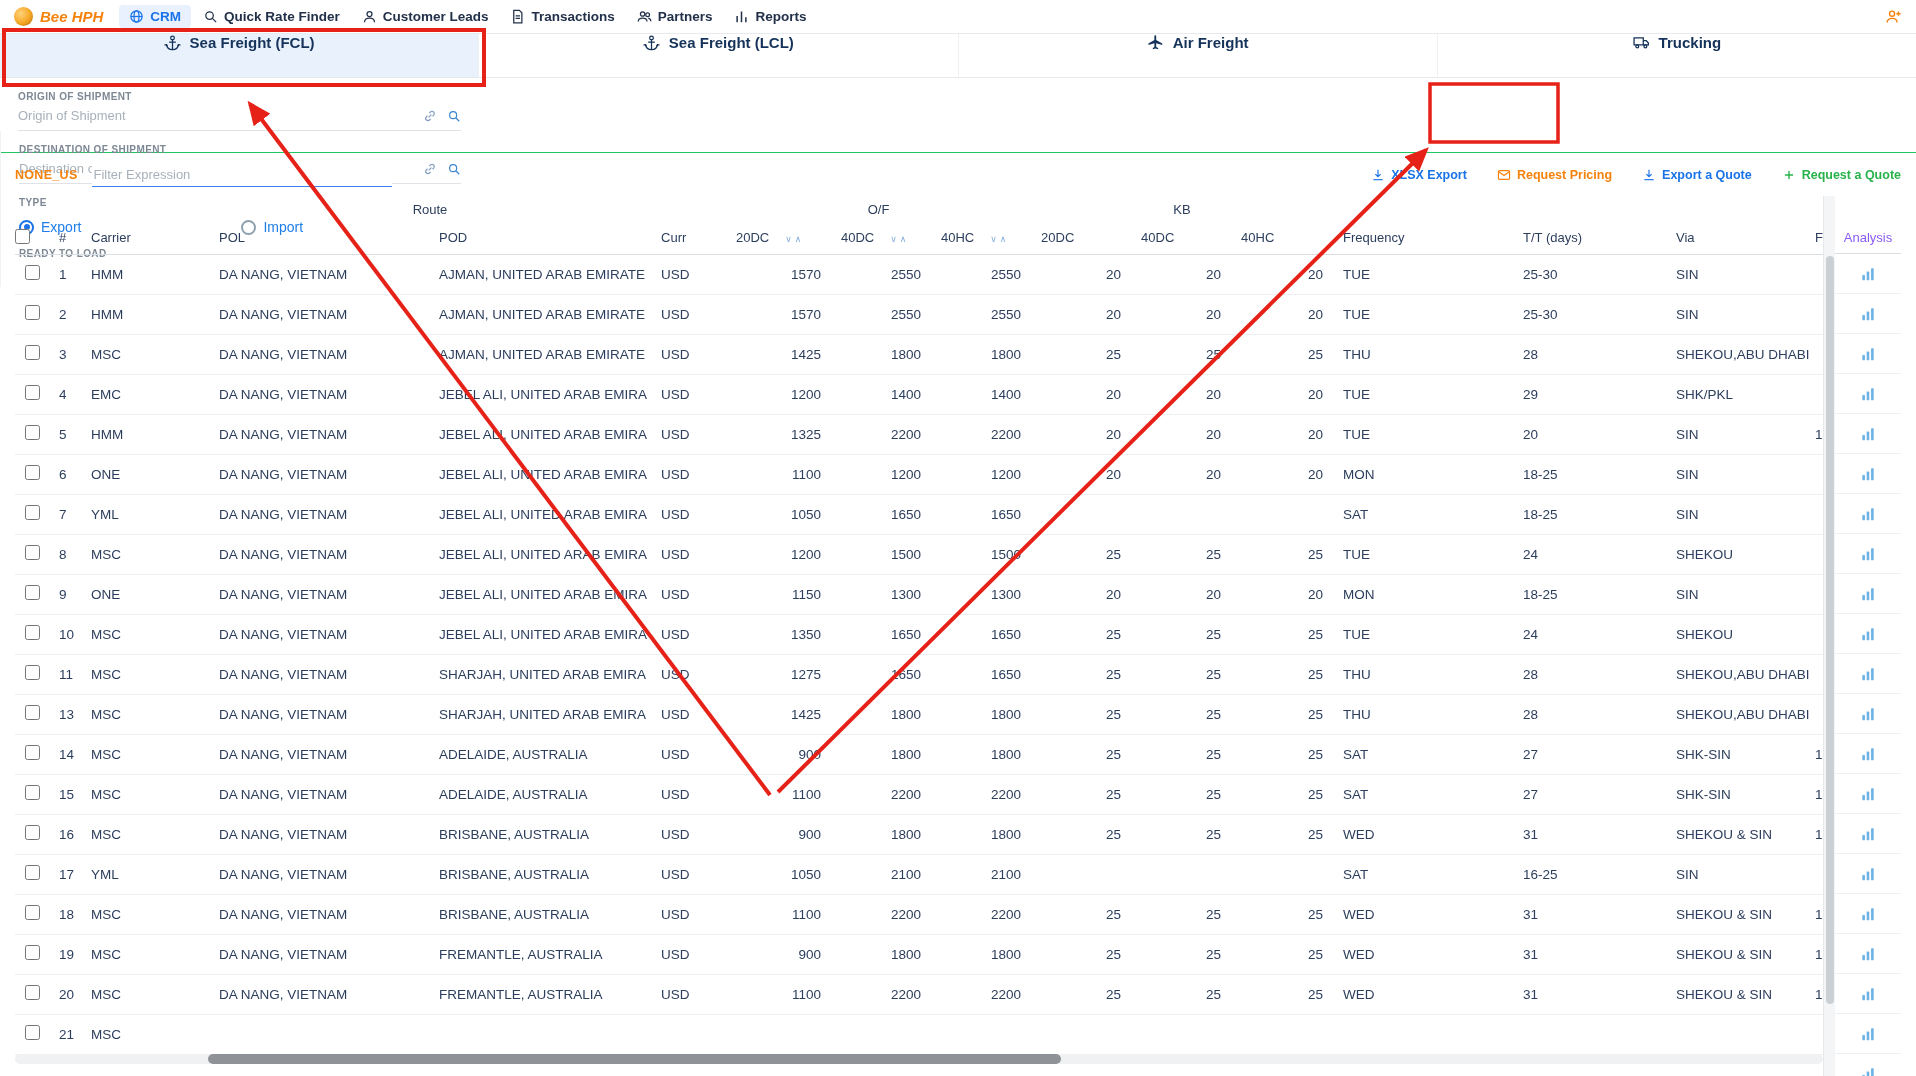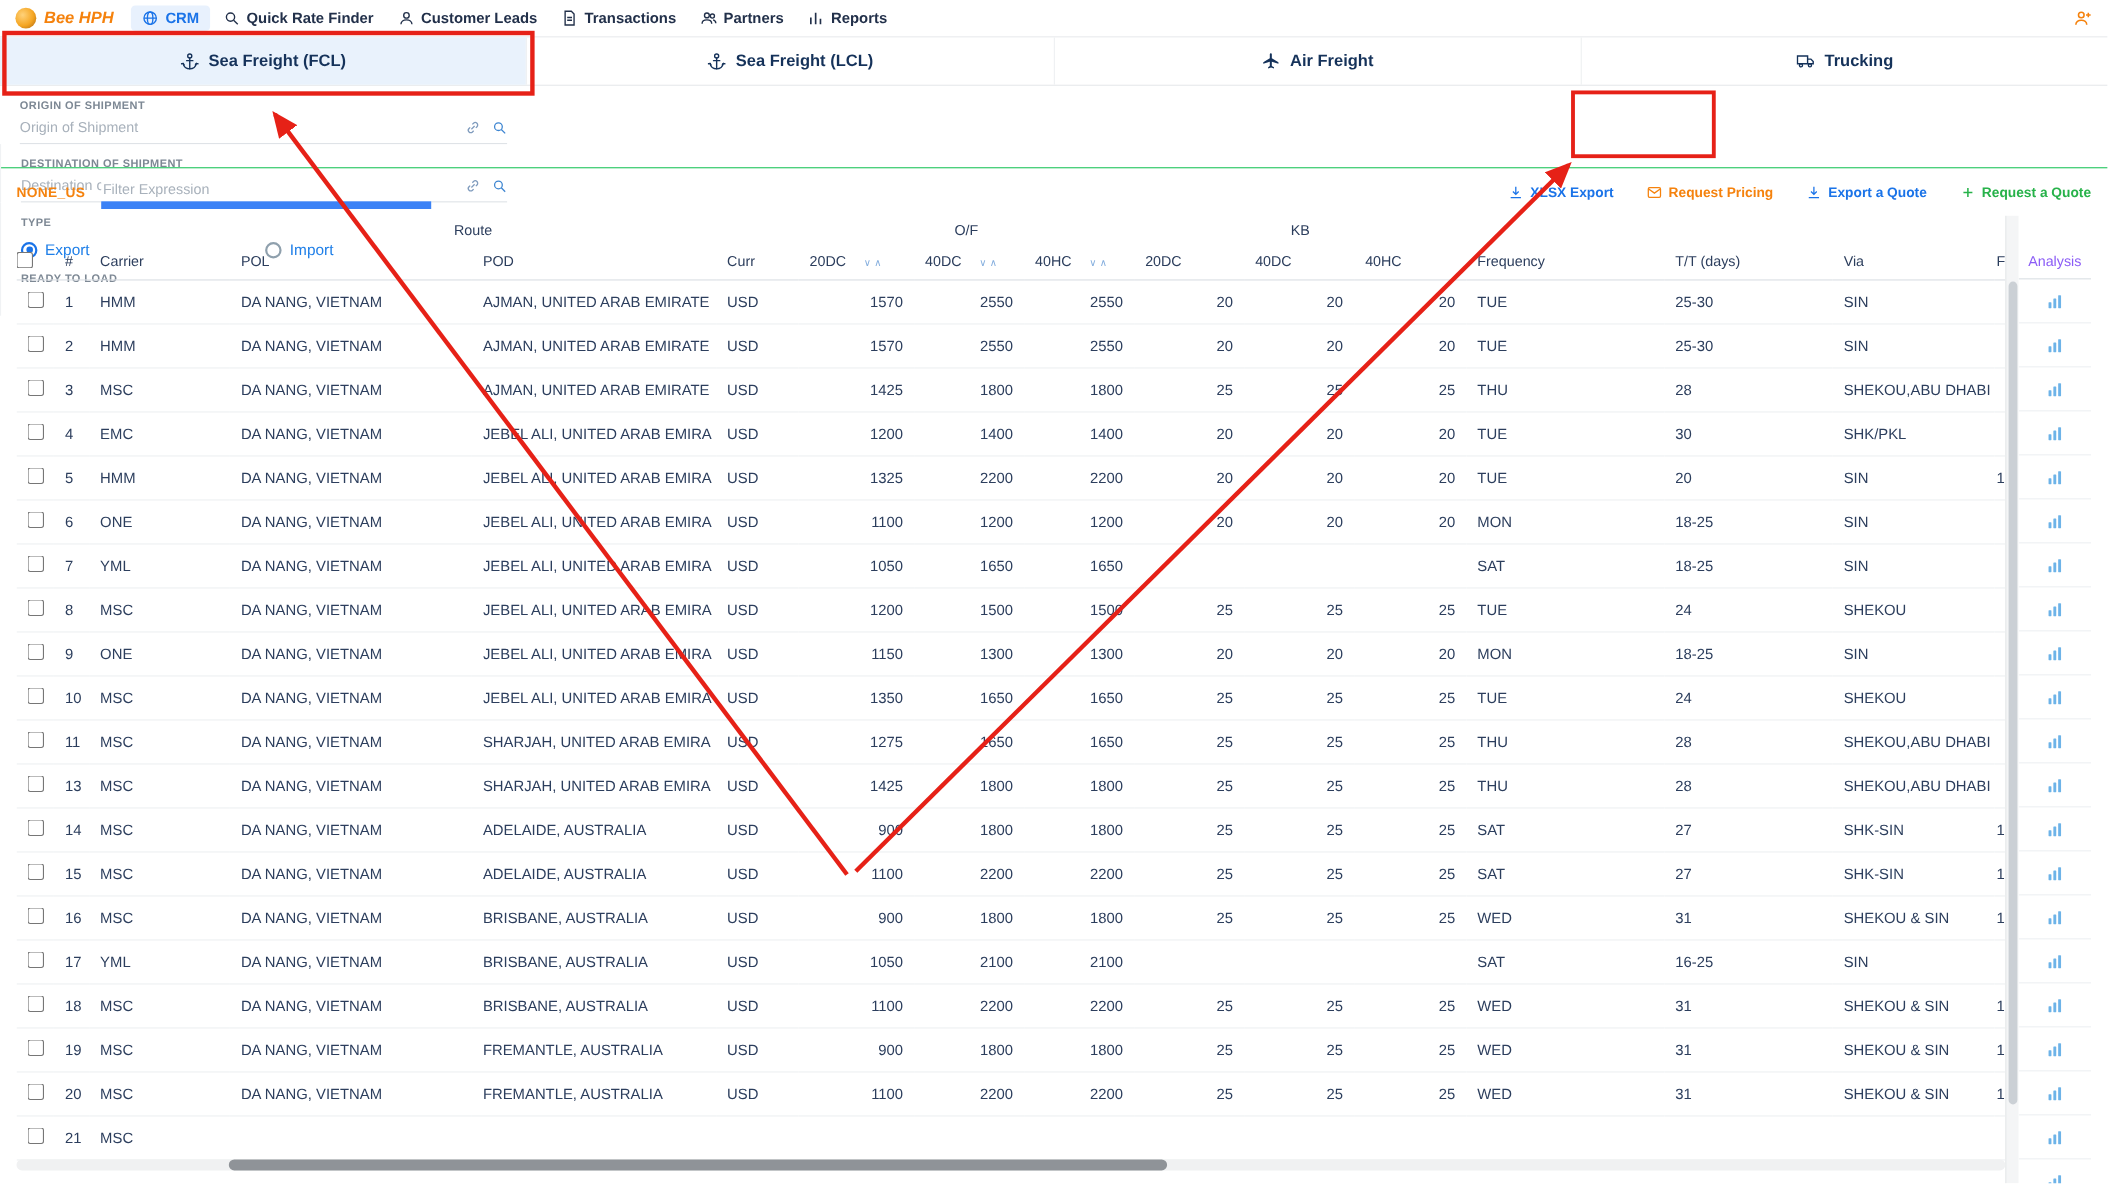--- a/index.html
+++ b/index.html
@@ -19,21 +19,21 @@
   .nav-item { display:flex; align-items:center; gap:6px; font-size:13.5px; font-weight:600;
     color:#22304a; padding:4px 10px; border-radius:4px; cursor:pointer; white-space:nowrap; }
   .nav-item .icn svg { width:15px; height:15px; }
   .nav-item.active { color:#1a73e8; background:#e8f1fd; }
   .nav-spacer { flex:1; }
   .user-plus { color:#f5820d; cursor:pointer; }
   .user-plus svg { width:17px; height:17px; }
 
   
   .tabs { display:flex; height:44px; border-bottom:1px solid #e6e9ec; }
-  .tab { flex:1; display:flex; align-items:center; justify-content:center; gap:9px;
+  .tab { flex:1; display:flex; justify-content:center; gap:9px;
     font-size:15px; font-weight:700; color:#15325a; cursor:pointer; border-left:1px solid #eef0f2; }
   .tab:first-child { border-left:none; }
   .tab.active { background:#e9f2fc; }
   .tab .icn svg { width:17px; height:17px; }
 
   
   .search-form { display:flex; height:75px; border-bottom:1px solid #22c55e;flex-direction:column; }
   .form-field { width:25%; padding:13px 18px 0; border-left:1px solid #f0f2f4; }
   .form-field:first-child { border-left:none; }
   .form-field .f-label { font-size:10px; font-weight:700; letter-spacing:.4px; color:#7d8894; display:block; }
@@ -45,21 +45,21 @@
   .input-row .icn svg { width:14px; height:14px; }
   .radio-row { display:flex; align-items:center; gap:160px; margin-top:11px; }
   .radio { display:flex; align-items:center; gap:7px; font-size:14px; color:#1f7fe8; cursor:pointer; }
   .radio-circle { width:15px; height:15px; border-radius:50%; border:2px solid #8fa0ad; position:relative; flex:0 0 auto; }
   .radio-circle.checked { border-color:#1a73e8; }
   .radio-circle.checked::after { content:""; position:absolute; inset:2.5px; border-radius:50%; background:#1a73e8; }
 
   
   .toolbar { height:43px; display:flex; align-items:center; padding:0 15px; gap:14px; }
   .scope { color:#f5820d; font-weight:700; font-size:12.5px; letter-spacing:.3px; }
-  .filter { width:300px; border:none; outline:none; border-bottom:7px solid #3b82f6; font-size:13px; padding:4px 2px; color:#0f172a; }
+  .filter { width:300px; border:none; outline:none; border-bottom:1px solid #3b82f6; font-size:13px; padding:4px 2px; color:#0f172a; }
   .filter::placeholder { color:#a8b1bb; }
   .tb-spacer { flex:1; }
   .tb-btn { display:flex; align-items:center; gap:6px; font-size:12.5px; font-weight:700; cursor:pointer; margin-left:16px; white-space:nowrap; }
   .tb-btn .icn svg { width:14px; height:14px; }
   .tb-blue { color:#1a73e8; } .tb-orange { color:#f5820d; } .tb-green { color:#27b24a; }
 
   
   .table-area { position:relative; height:880px; display:flex; overflow:hidden; }
   .table-main { width:1808px; margin-left:15px; overflow:hidden; }
   table { border-collapse:collapse; table-layout:fixed; width:1808px; }
@@ -459,21 +459,21 @@
             <td class="">DA NANG, VIETNAM</td>
             <td class="">JEBEL ALI, UNITED ARAB EMIRA</td>
             <td class="">USD</td>
             <td class="r">1200</td>
             <td class="r">1400</td>
             <td class="r">1400</td>
             <td class="r">20</td>
             <td class="r">20</td>
             <td class="r">20</td>
             <td class="">TUE</td>
-            <td class="">30</td>
+            <td class="">29</td>
             <td class="">SHK/PKL</td>
             <td class="c-fr"></td>
           </tr>
           <tr>
             <td class="c-check"><input type="checkbox" style=""></td>
             <td class="">5</td>
             <td class="">HMM</td>
             <td class="">DA NANG, VIETNAM</td>
             <td class="">JEBEL ALI, UNITED ARAB EMIRA</td>
             <td class="">USD</td>

